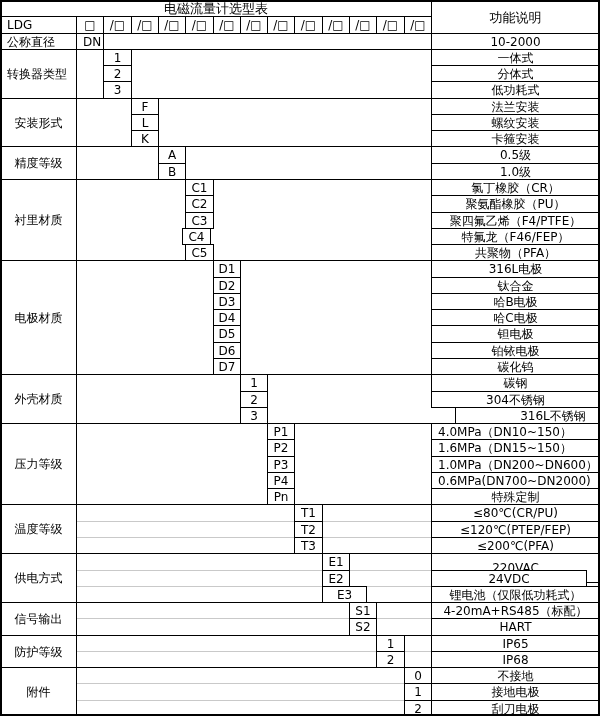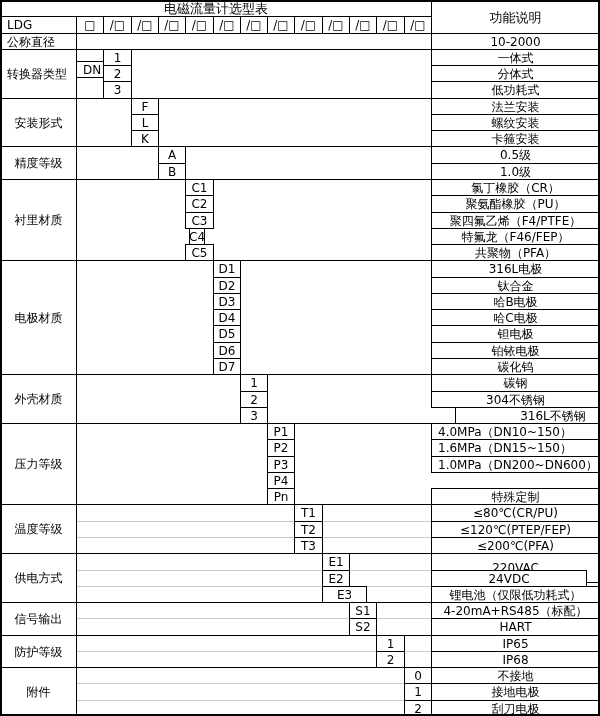--- a/index.html
+++ b/index.html
@@ -51,21 +51,21 @@
     <div class="cell" style="left: 213px; top: 16px; width: 28px; height: 18px;">/□</div>
     <div class="cell" style="left: 240px; top: 16px; width: 28px; height: 18px;">/□</div>
     <div class="cell" style="left: 267px; top: 16px; width: 28px; height: 18px;">/□</div>
     <div class="cell" style="left: 294px; top: 16px; width: 29px; height: 18px;">/□</div>
     <div class="cell" style="left: 322px; top: 16px; width: 28px; height: 18px;">/□</div>
     <div class="cell" style="left: 349px; top: 16px; width: 28px; height: 18px;">/□</div>
     <div class="cell" style="left: 376px; top: 16px; width: 29px; height: 18px;">/□</div>
     <div class="cell" style="left: 404px; top: 16px; width: 28px; height: 18px;">/□</div>
     <div class="hline" style="left: 0px; top: 33px; width: 600px;"></div>
     <div class="cell left" style="left: 0px; top: 33px; width: 77px; height: 17px;">公称直径</div>
-    <div class="cell left" style="left: 76px; top: 33px; width: 28px; height: 17px; margin-top: 28px;">DN</div>
+    <div class="cell left" style="left: 76px; top: 33px; width: 28px; height: 17px;">DN</div>
     <div class="cell" style="left: 431px; top: 33px; width: 169px; height: 17px;">10-2000</div>
     <div class="hline" style="left: 0px; top: 49px; width: 600px;"></div>
     <div class="cell left" style="left: 0px; top: 49px; width: 77px; height: 50px;">转换器类型</div>
     <div class="cell" style="left: 103px; top: 49px; width: 29px; height: 17px;">1</div>
     <div class="cell" style="left: 431px; top: 49px; width: 169px; height: 17px;">一体式</div>
     <div class="cell" style="left: 103px; top: 65px; width: 29px; height: 17px;">2</div>
     <div class="cell" style="left: 431px; top: 65px; width: 169px; height: 17px;">分体式</div>
     <div class="cell" style="left: 103px; top: 81px; width: 29px; height: 18px;">3</div>
     <div class="cell" style="left: 431px; top: 81px; width: 169px; height: 18px;">低功耗式</div>
     <div class="hline" style="left: 0px; top: 98px; width: 600px;"></div>
@@ -83,21 +83,21 @@
     <div class="cell" style="left: 158px; top: 163px; width: 28px; height: 17px;">B</div>
     <div class="cell" style="left: 431px; top: 163px; width: 169px; height: 17px;">1.0级</div>
     <div class="hline" style="left: 0px; top: 179px; width: 600px;"></div>
     <div class="cell" style="left: 0px; top: 179px; width: 77px; height: 82px;">衬里材质</div>
     <div class="cell" style="left: 185px; top: 179px; width: 29px; height: 17px;">C1</div>
     <div class="cell" style="left: 431px; top: 179px; width: 169px; height: 17px;">氯丁橡胶（CR）</div>
     <div class="cell" style="left: 185px; top: 195px; width: 29px; height: 18px;">C2</div>
     <div class="cell" style="left: 431px; top: 195px; width: 169px; height: 18px;">聚氨酯橡胶（PU）</div>
     <div class="cell" style="left: 185px; top: 212px; width: 29px; height: 17px;">C3</div>
     <div class="cell" style="left: 431px; top: 212px; width: 169px; height: 17px;">聚四氟乙烯（F4/PTFE）</div>
-    <div class="cell" style="left: 189px; top: 228px; width: 16px; height: 17px;">C4</div>
+    <div class="cell" style="left: 182px; top: 228px; width: 29px; height: 17px;">C4</div>
     <div class="cell" style="left: 431px; top: 228px; width: 169px; height: 17px;">特氟龙（F46/FEP）</div>
     <div class="cell" style="left: 185px; top: 244px; width: 29px; height: 17px;">C5</div>
     <div class="cell" style="left: 431px; top: 244px; width: 169px; height: 17px;">共聚物（PFA）</div>
     <div class="hline" style="left: 0px; top: 260px; width: 600px;"></div>
     <div class="cell" style="left: 0px; top: 260px; width: 77px; height: 115px;">电极材质</div>
     <div class="cell" style="left: 213px; top: 260px; width: 28px; height: 18px;">D1</div>
     <div class="cell" style="left: 431px; top: 260px; width: 169px; height: 18px;">316L电极</div>
     <div class="cell" style="left: 213px; top: 277px; width: 28px; height: 17px;">D2</div>
     <div class="cell" style="left: 431px; top: 277px; width: 169px; height: 17px;">钛合金</div>
     <div class="cell" style="left: 213px; top: 293px; width: 28px; height: 17px;">D3</div>
@@ -120,20 +120,21 @@
     <div class="cell" style="left: 455px; top: 407px; width: 196px; height: 17px;">316L不锈钢</div>
     <div class="hline" style="left: 0px; top: 423px; width: 600px;"></div>
     <div class="cell" style="left: 0px; top: 423px; width: 77px; height: 82px;">压力等级</div>
     <div class="cell" style="left: 267px; top: 423px; width: 28px; height: 17px; text-align: right;">P1</div>
     <div class="cell left" style="left: 431px; top: 423px; width: 169px; height: 17px;">4.0MPa（DN10~150）</div>
     <div class="cell" style="left: 267px; top: 439px; width: 28px; height: 18px;">P2</div>
     <div class="cell left" style="left: 431px; top: 439px; width: 169px; height: 18px;">1.6MPa（DN15~150）</div>
     <div class="cell" style="left: 267px; top: 456px; width: 28px; height: 17px;">P3</div>
     <div class="cell left" style="left: 431px; top: 456px; width: 169px; height: 17px;">1.0MPa（DN200~DN600）</div>
     <div class="cell" style="left: 267px; top: 472px; width: 28px; height: 17px;">P4</div>
+    <div class="cell left" style="left: 431px; top: 472px; width: 169px; height: 17px;">0.6MPa(DN700~DN2000)</div>
     <div class="cell" style="left: 267px; top: 488px; width: 28px; height: 17px;">Pn</div>
     <div class="cell" style="left: 431px; top: 488px; width: 169px; height: 17px;">特殊定制</div>
     <div class="hline" style="left: 0px; top: 504px; width: 600px;"></div>
     <div class="lline" style="left: 77px; top: 521px; width: 354px;"></div>
     <div class="lline" style="left: 77px; top: 537px; width: 354px;"></div>
     <div class="cell" style="left: 0px; top: 504px; width: 77px; height: 50px;">温度等级</div>
     <div class="cell" style="left: 294px; top: 504px; width: 29px; height: 18px;">T1</div>
     <div class="cell" style="left: 431px; top: 504px; width: 169px; height: 18px;">≤80℃(CR/PU)</div>
     <div class="cell" style="left: 294px; top: 521px; width: 29px; height: 17px;">T2</div>
     <div class="cell" style="left: 431px; top: 521px; width: 169px; height: 17px;">≤120℃(PTEP/FEP)</div>

